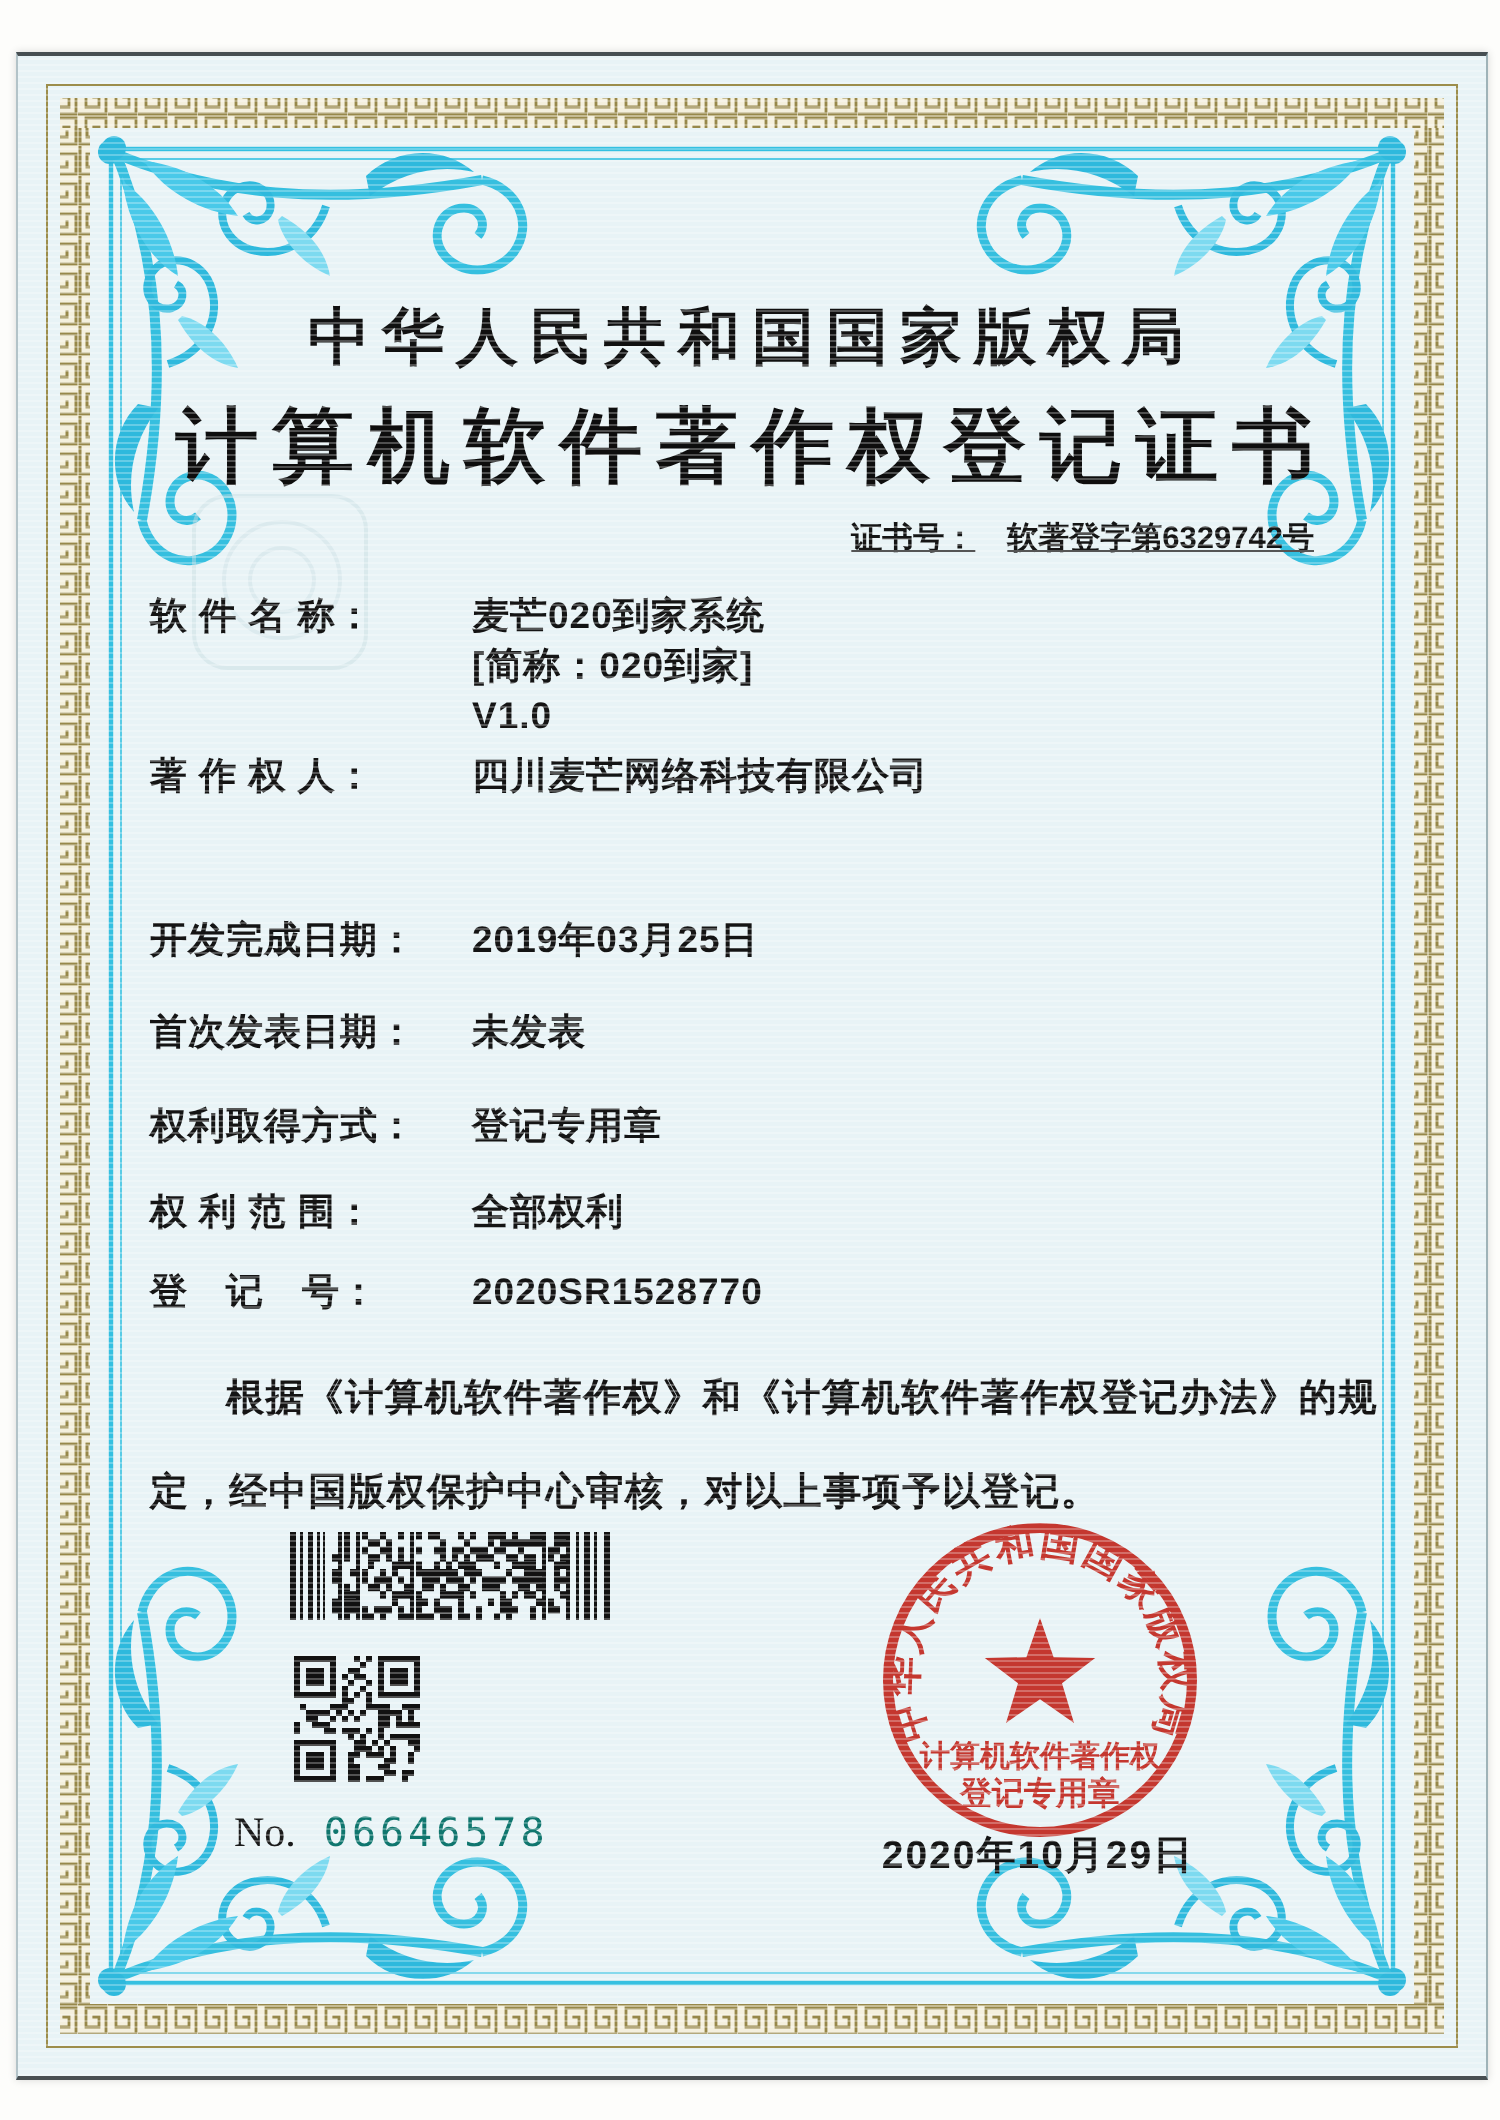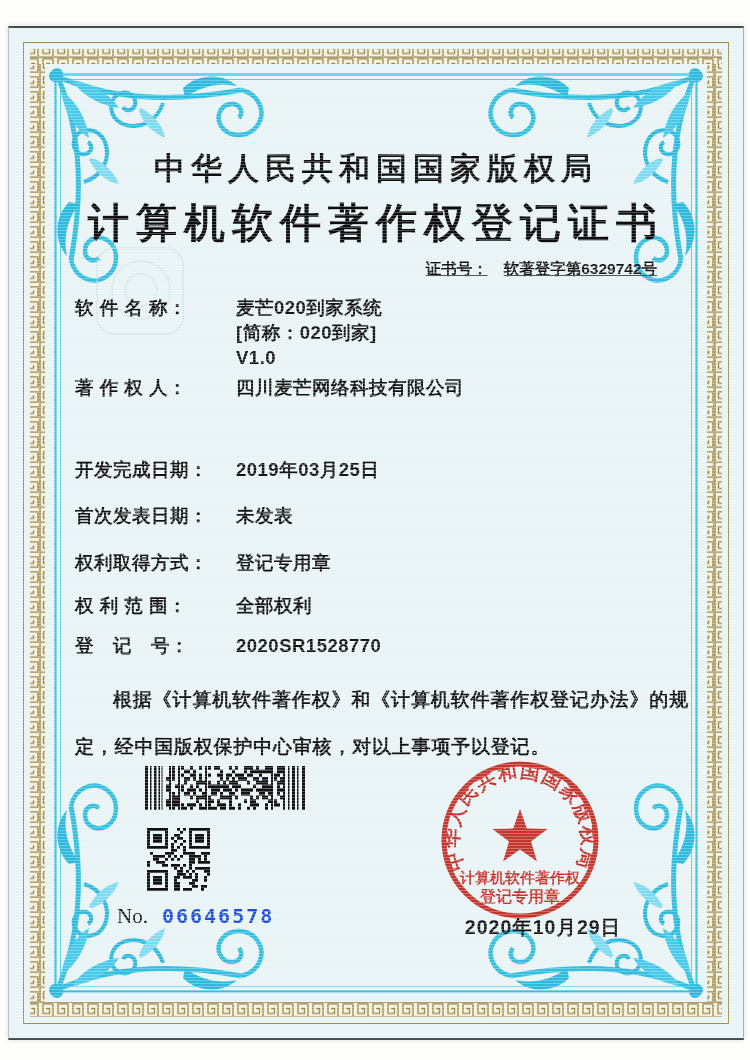--- a/index.html
+++ b/index.html
@@ -29,24 +29,24 @@
   .row{position:absolute;left:66px;color:#141414;font-size:18.5px;font-weight:700;letter-spacing:.5px;}
   .row .lab{position:absolute;left:0;top:0;white-space:nowrap;}
   .row .val{position:absolute;left:141px;top:0;white-space:nowrap;line-height:25px;margin-left:20px;}
   .stmt{position:absolute;left:66px;top:648px;width:614px;font-size:19px;line-height:47px;
         font-weight:700;letter-spacing:.8px;color:#141414;text-indent:2em;text-align:justify;}
   .barcode{position:absolute;left:136px;top:738px;}
   .qr{position:absolute;left:138px;top:800px;}
   .serial{position:absolute;left:108px;top:876px;white-space:nowrap;}
   .serial .pfx{font-family:"Liberation Serif","DejaVu Serif",serif;font-size:21px;color:#1a1a1a;}
   .serial .num{font-family:"DejaVu Sans Mono","Liberation Mono",monospace;font-size:20px;
-               letter-spacing:2px;color:#1d4ed8;margin-left:14px;font-weight:700;}
+               letter-spacing:2px;color:#0f766e;margin-left:14px;font-weight:400;}
   .seal{position:absolute;left:426px;top:727px;width:170px;height:170px;
         mix-blend-mode:multiply;opacity:.92;}
-  .issue-date{position:absolute;left:424px;top:886px;width:220px;text-align:center;
+  .issue-date{position:absolute;left:400px;top:886px;width:220px;text-align:center;
         font-size:19.5px;font-weight:700;color:#141414;letter-spacing:1px;}
   .watermark{position:absolute;left:87px;top:219px;width:88px;height:88px;opacity:.45;}
   .watermark .sq{position:absolute;inset:0;border:2px solid #c7dde2;border-radius:18px;}
   .watermark .c1{position:absolute;left:15px;top:13px;width:56px;height:56px;border:2px solid #cde0e5;border-radius:50%;}
   .watermark .c2{position:absolute;left:28px;top:26px;width:30px;height:30px;border:2px solid #cde0e5;border-radius:50%;}
 </style>
 </head>
 <body>
 
 <div class="scan">

